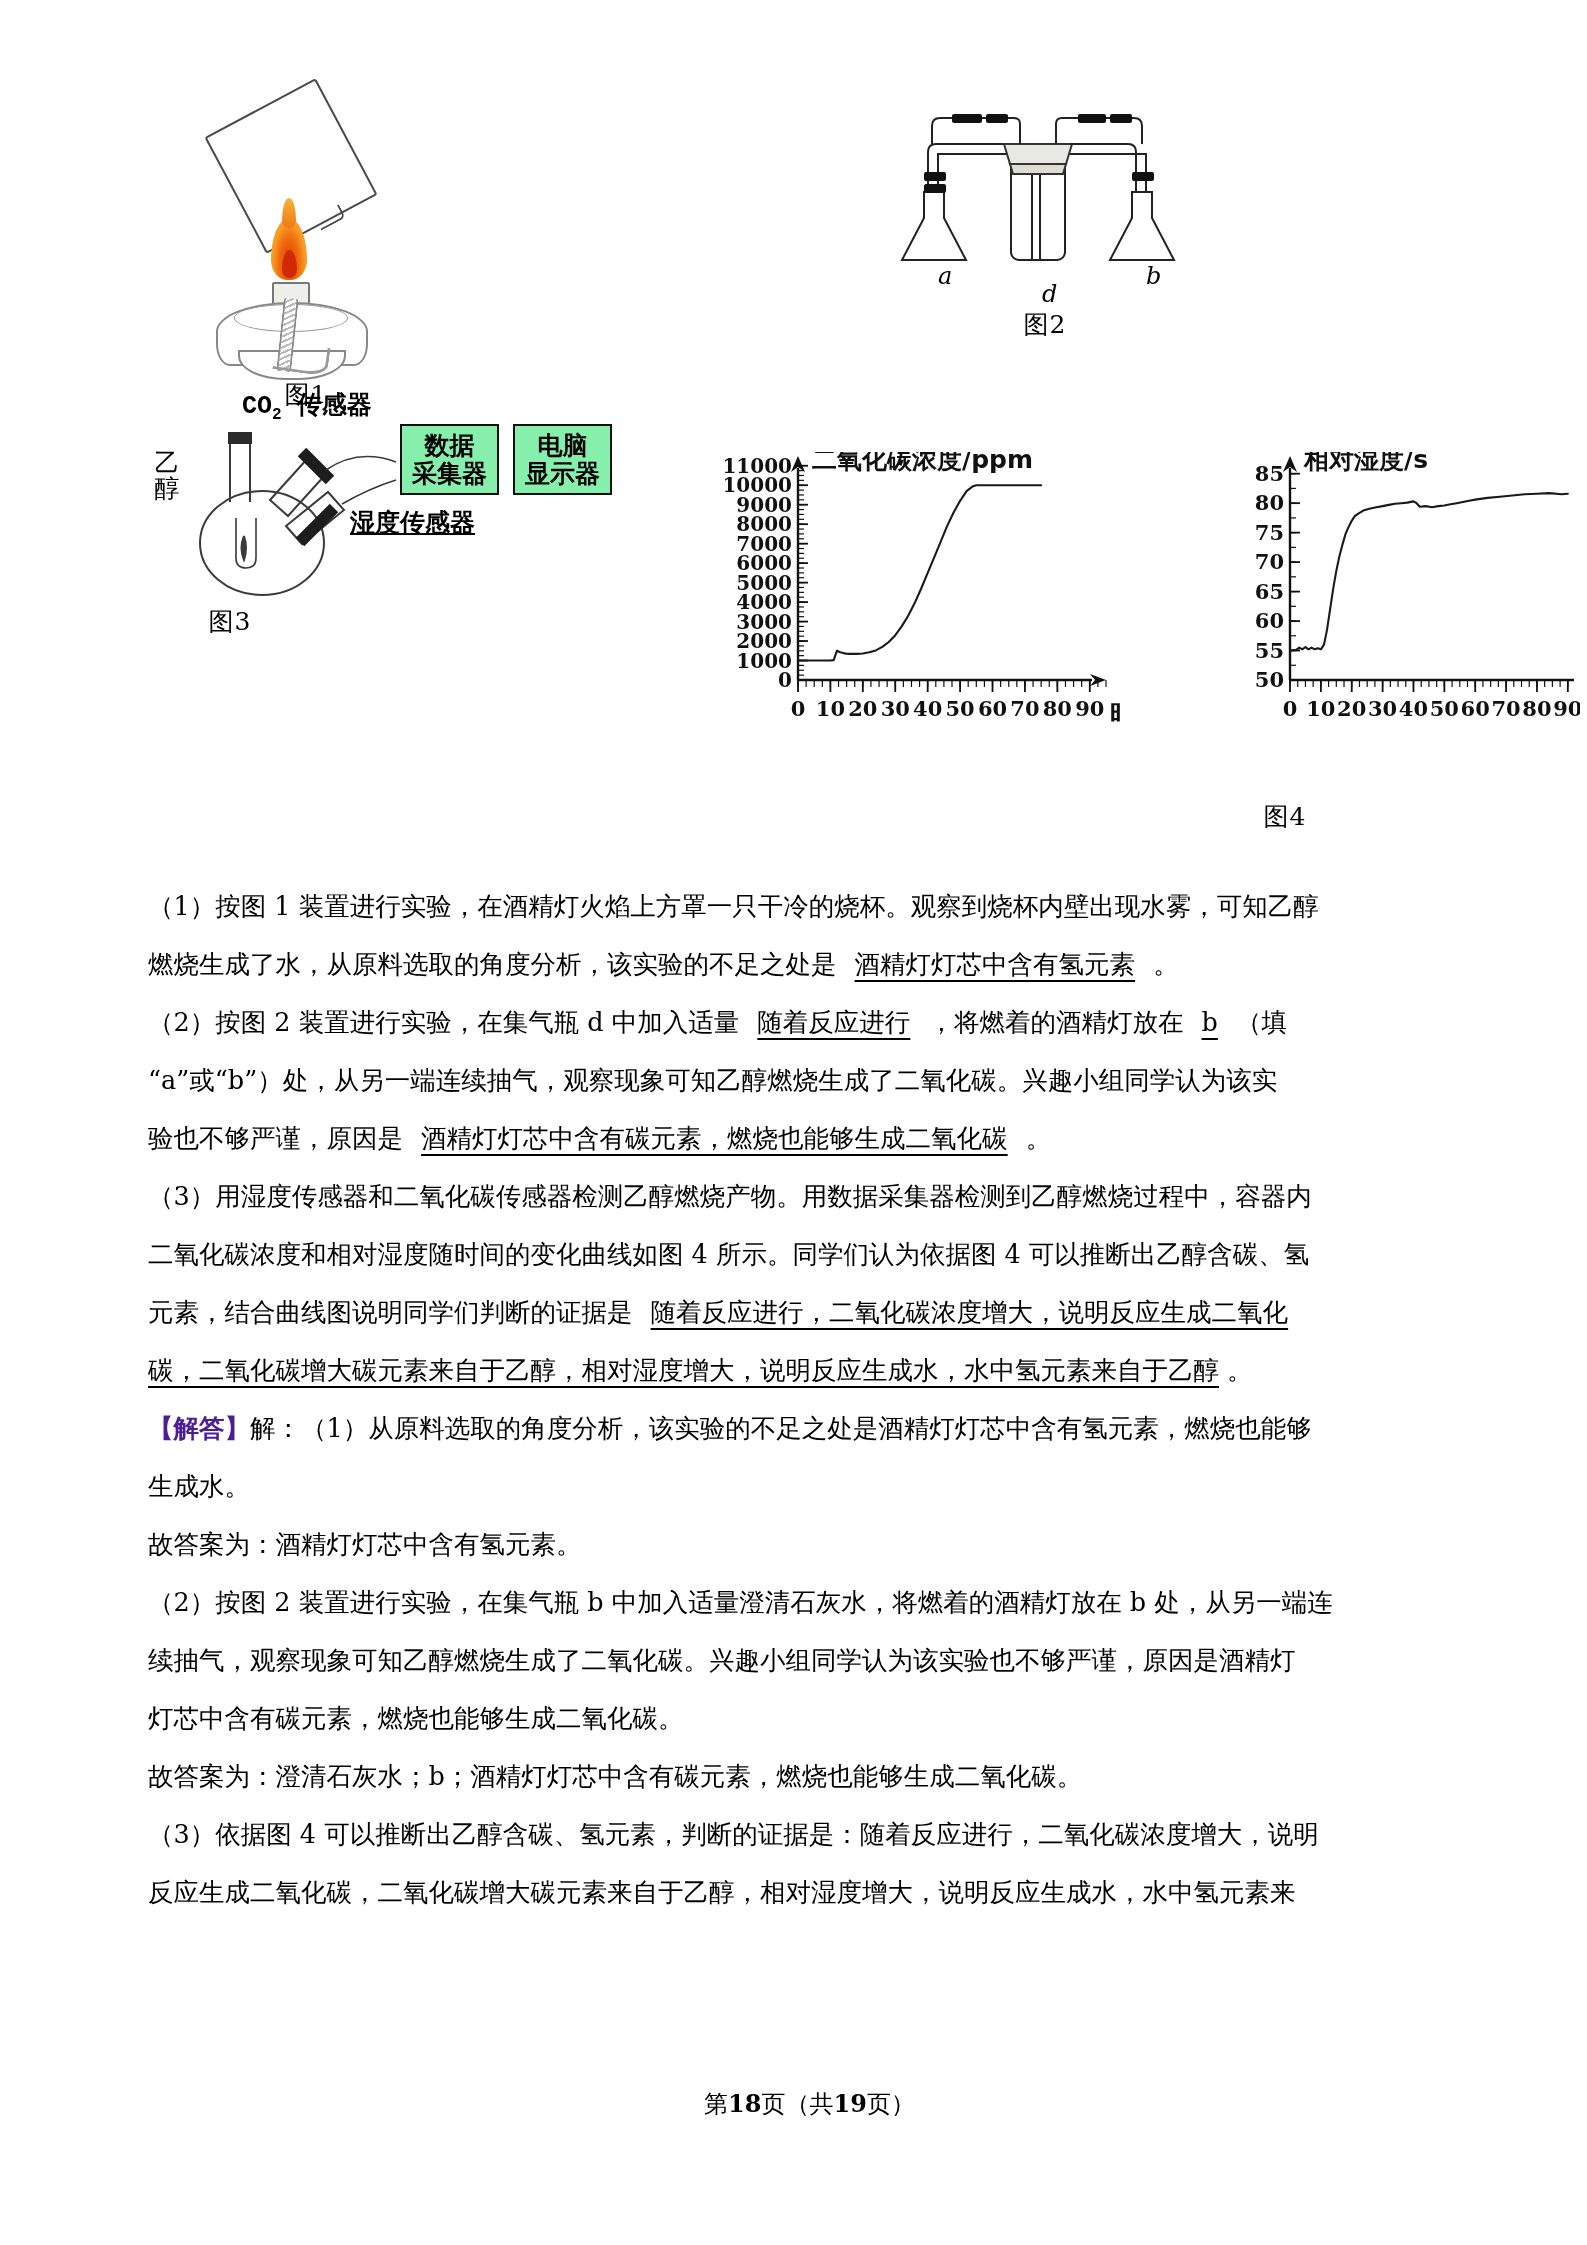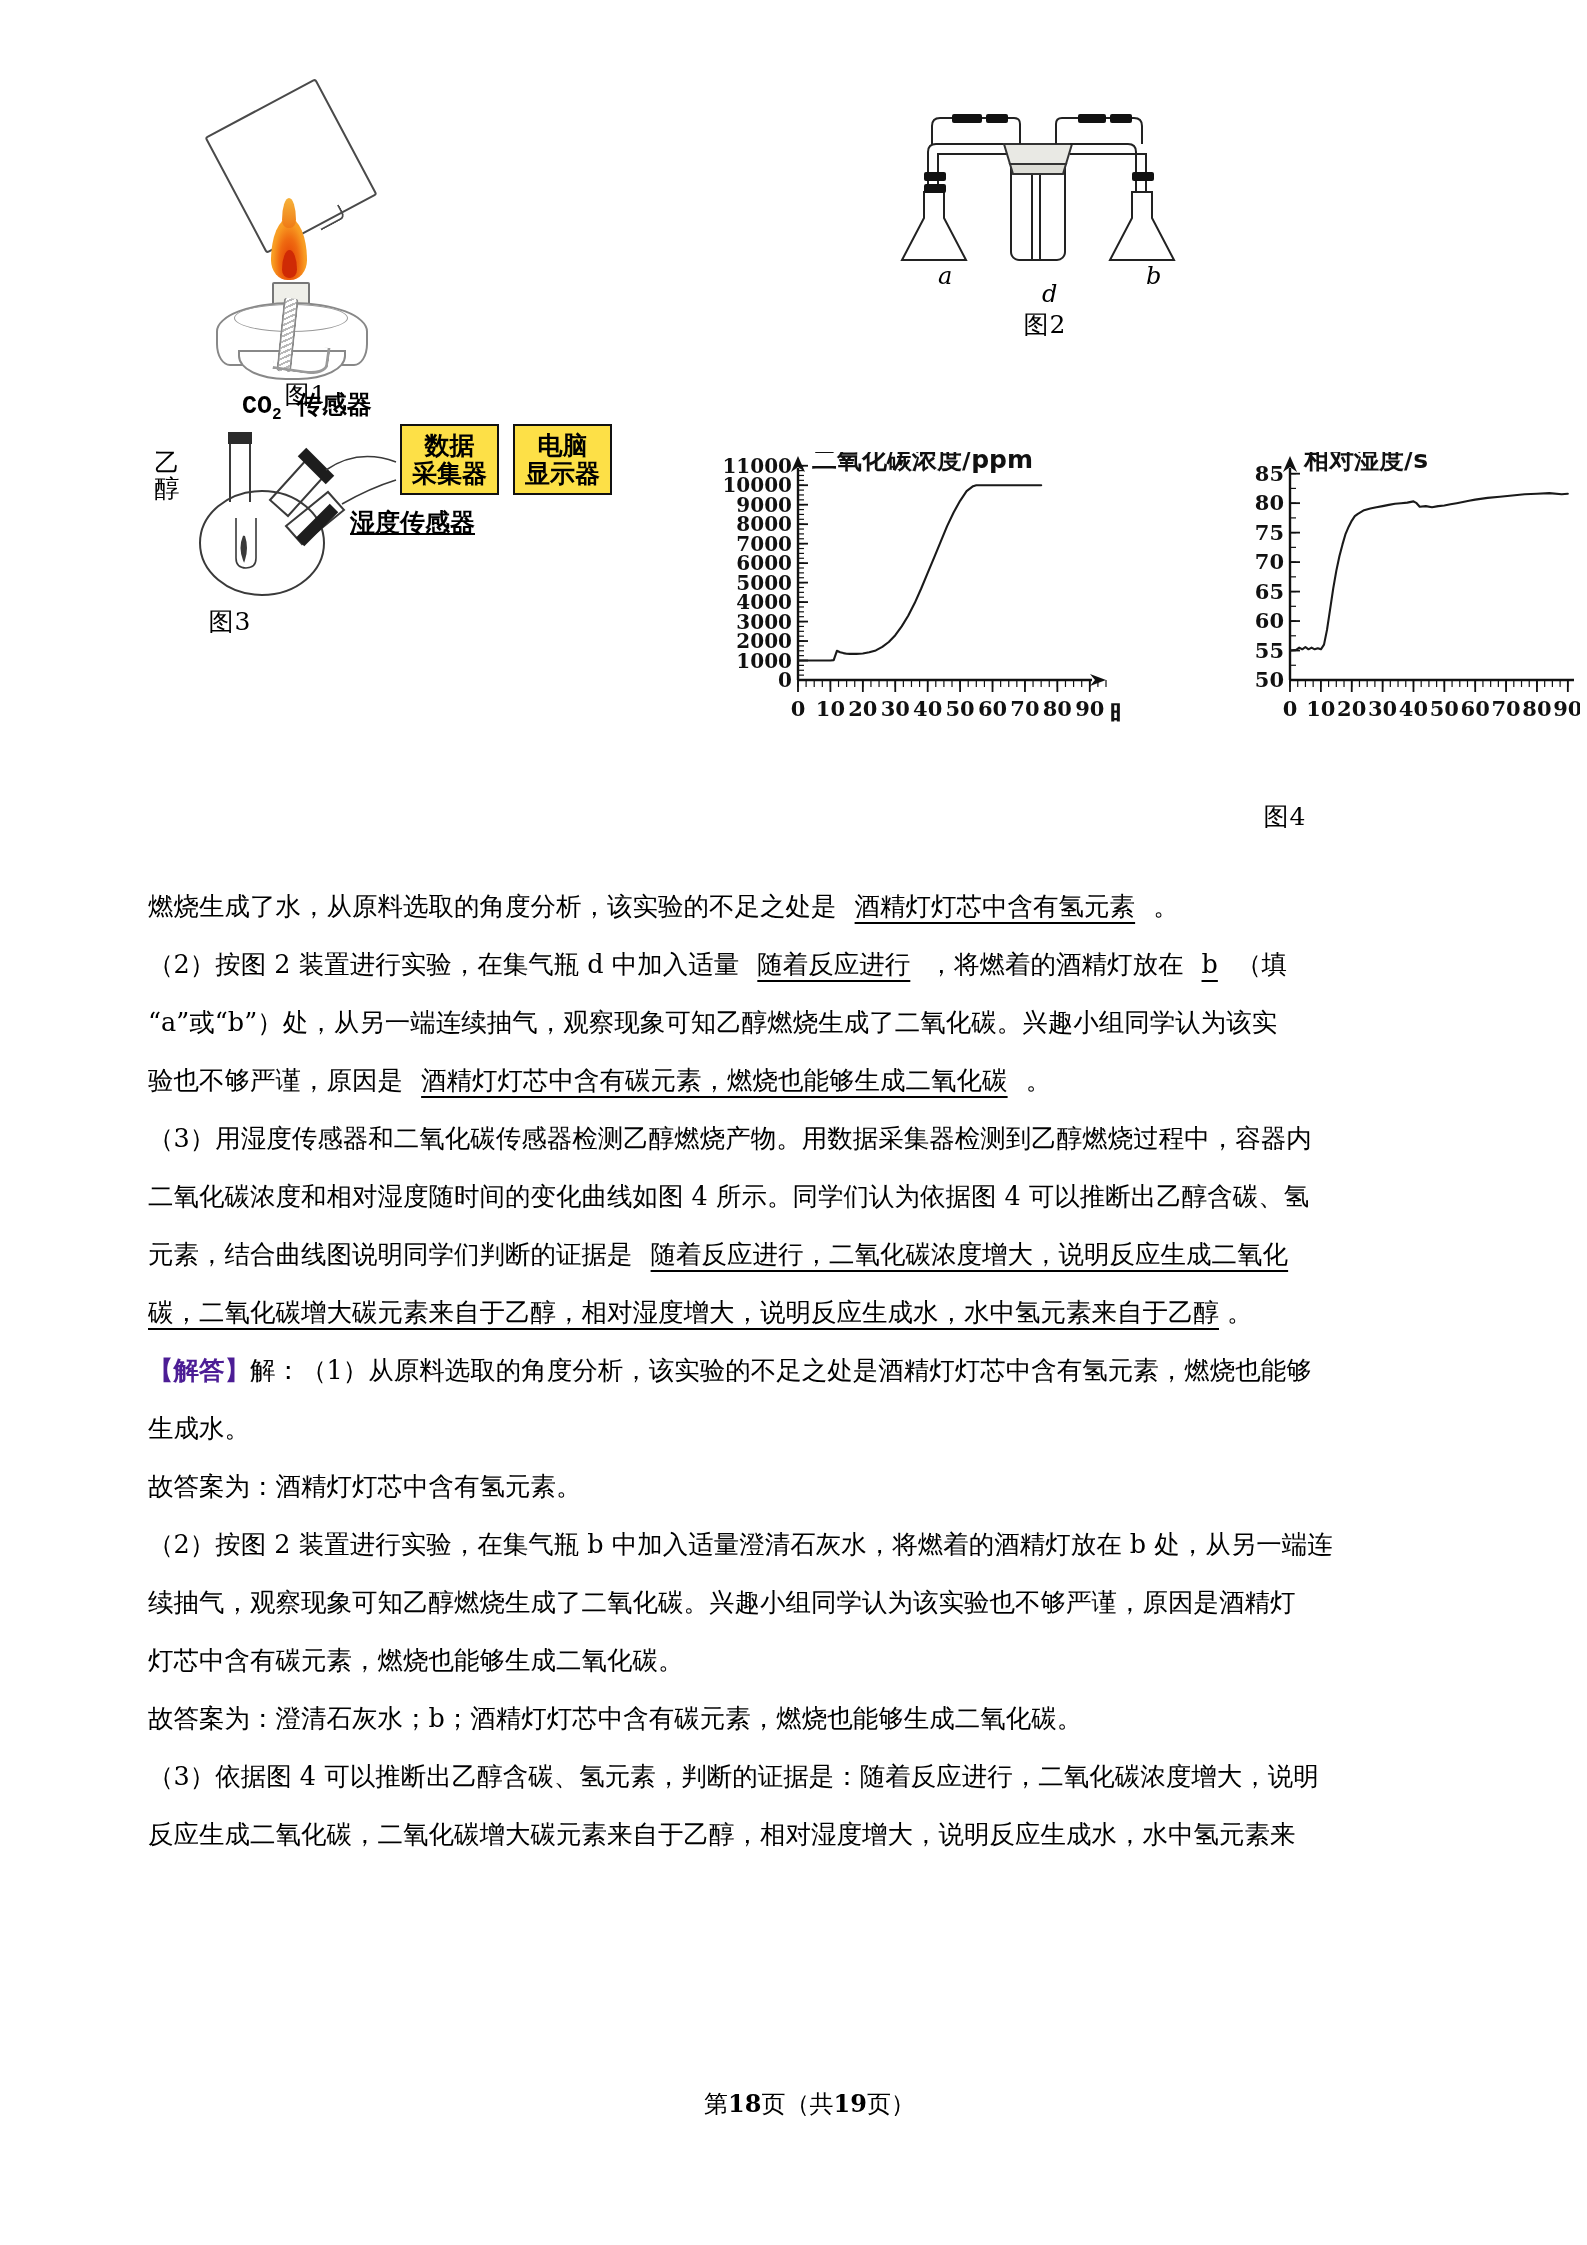--- a/index.html
+++ b/index.html
@@ -86,21 +86,21 @@
 
   
   #fig3{position:absolute; left:150px; top:388px; width:520px; height:270px;}
   #fig3 .co2label{position:absolute;left:92px;top:0px;font-size:25px;font-family:Liberation Mono, monospace;font-weight:600;}
   #fig3 .co2label sub{font-size:16px;}
   #fig3 .ethanol{position:absolute;left:0px;top:62px;font-size:25px;width:34px;line-height:1.05;text-align:center;}
   #fig3 .humlabel{position:absolute;left:200px;top:118px;font-size:25px;font-family:"DejaVu Sans","Liberation Sans",sans-serif;font-weight:600;text-decoration:underline;}
   #fig3 .boxwrap{position:absolute;left:250px;top:36px;display:flex;gap:14px;}
   #fig3 .ibox{
     border:2.5px solid #111;padding:6px 10px;text-align:center;
-    font-size:25px;line-height:1.1;font-family:"DejaVu Sans","Liberation Sans",sans-serif;font-weight:600;background:#fde047;
+    font-size:25px;line-height:1.1;font-family:"DejaVu Sans","Liberation Sans",sans-serif;font-weight:600;background:#86efac;
   }
   #fig3 .cap3{position:absolute;left:20px;top:200px;width:120px;margin-top:17px;}
 
   
   #chartCO2{position:absolute; left:690px; top:452px;}
   #chartHum{position:absolute; left:1230px; top:452px;}
   .cap4{position:absolute;left:1230px;top:800px;width:110px;}
 
   
   .body{position:relative;padding:0 135px 0 148px;}
@@ -453,20 +453,23 @@
           <path d="M60.0,198.5 L66.2,197.9 L69.3,195.6 L72.3,197.3 L75.4,195.0 L78.5,197.3 L81.6,195.6 L84.7,197.3 L87.8,196.2 L90.9,197.3 L94.0,192.6 L97.0,177.9 L100.1,157.3 L103.2,136.6 L106.3,118.9 L109.4,104.2 L112.5,92.4 L115.6,81.8 L118.7,74.7 L121.7,68.8 L124.8,64.1 L127.9,61.8 L134.1,58.2 L140.3,56.5 L146.4,55.3 L152.6,54.1 L158.8,52.9 L165.0,51.7 L171.1,51.2 L177.3,50.6 L183.5,49.4 L186.6,51.2 L189.7,54.7 L195.8,54.1 L202.0,55.3 L208.2,54.1 L214.3,53.5 L220.5,52.3 L226.7,51.2 L232.9,50.0 L239.0,48.8 L245.2,47.6 L257.6,45.9 L269.9,44.7 L282.3,43.5 L294.6,42.3 L307.0,41.7 L319.3,41.1 L331.7,42.3 L337.8,41.7" stroke="#1a1a1a" stroke-width="2.1" fill="none" stroke-linejoin="round" stroke-linecap="round"></path>
           <text x="74" y="16" font-size="25" font-family="&quot;DejaVu Sans&quot;,&quot;Liberation Sans&quot;,sans-serif" font-weight="600" fill="#111">相对湿度/s</text>
         </svg>
     </div>
     <div class="fig-caption cap4">图4</div>
   </div>
 
   <div class="body">
 
     <p class="t">
+      <span>（1）按图 1 装置进行实验，在酒精灯火焰上方罩一只干冷的烧杯。观察到烧杯内壁出现水雾，可知乙醇</span>
+    </p>
+    <p class="t">
       <span>燃烧生成了水，从原料选取的角度分析，该实验的不足之处是</span>
       <span class="u blank">酒精灯灯芯中含有氢元素</span>
       <span>。</span>
     </p>
 
     <p class="t">
       <span>（2）按图 2 装置进行实验，在集气瓶 d 中加入适量</span>
       <span class="u blank">随着反应进行</span>
       <span>，将燃着的酒精灯放在</span>
       <span class="u blank">b</span>

